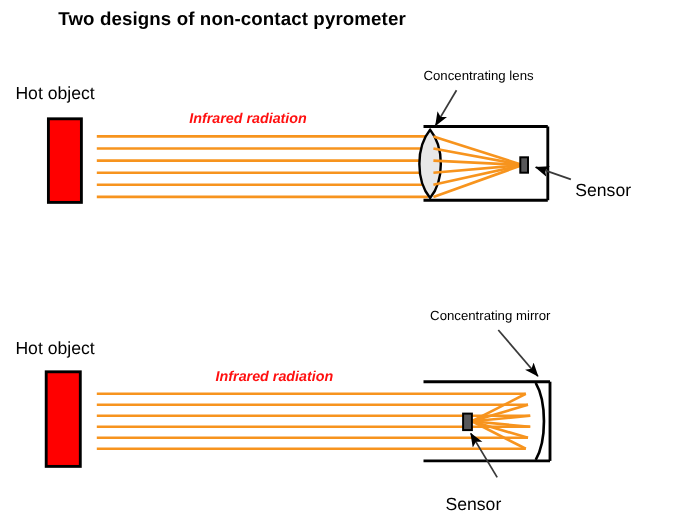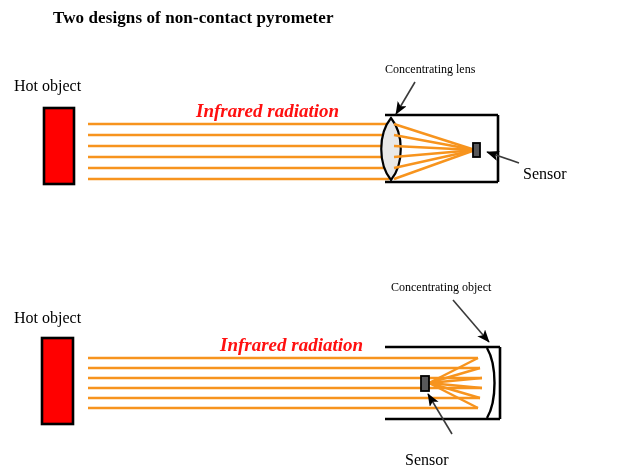--- a/index.html
+++ b/index.html
@@ -14,21 +14,20 @@
     overflow: hidden;
     font-family: "Liberation Sans", sans-serif;
     color: #000000;
   }
   #stage {
     position: absolute;
     left: 0;
     top: 0;
     width: 508px;
     height: 471px;
-    font-family: Liberation Serif, serif;
   }
   .title {
     position: absolute;
     left: 53px;
     top: 8px;
     font-size: 17px;
     font-weight: bold;
     letter-spacing: 0.1px;
     white-space: nowrap;
   }
@@ -40,25 +39,24 @@
     margin-top: 13px;
   }
   .small-label {
     position: absolute;
     font-size: 12px;
     font-weight: normal;
     white-space: nowrap;
   }
   .ir-label {
     position: absolute;
-    font-size: 19px;
+    font-size: 13px;
     font-style: italic;
     font-weight: bold;
     white-space: nowrap;
-    margin-left: 24px;
   }
   svg.overlay {
     position: absolute;
     left: 0;
     top: 0;
     width: 620px;
     height: 471px;
     overflow: visible;
   }
 </style>
@@ -74,21 +72,21 @@
   <div class="ir-label" style="left:172px; top:100px; color:#FF1010;">Infrared radiation</div>
 
   <div class="small-label" style="left:385px; top:62px;text-align:right;">Concentrating lens</div>
 
   <div class="big-label" style="left:523px; top:152px;">Sensor</div>
 
   <div class="big-label" style="left:14px; top:296px;">Hot object</div>
 
   <div class="ir-label" style="left:196px; top:334px; color:#FF1010;">Infrared radiation</div>
 
-  <div class="small-label" style="left:391px; top:280px;">Concentrating object</div>
+  <div class="small-label" style="left:391px; top:280px;">Concentrating mirror</div>
 
   <div class="big-label" style="left:405px; top:438px;">Sensor</div>
 
   <svg class="overlay" viewBox="0 0 620 471" xmlns="http://www.w3.org/2000/svg">
     <defs>
       <marker id="arrowBlack" markerWidth="9" markerHeight="9" refX="7.5" refY="3.2" orient="auto" markerUnits="strokeWidth">
         <path d="M0,0 L8,3.2 L0,6.4 L1.9,3.2 z" fill="#000000"></path>
       </marker>
     </defs>
 

